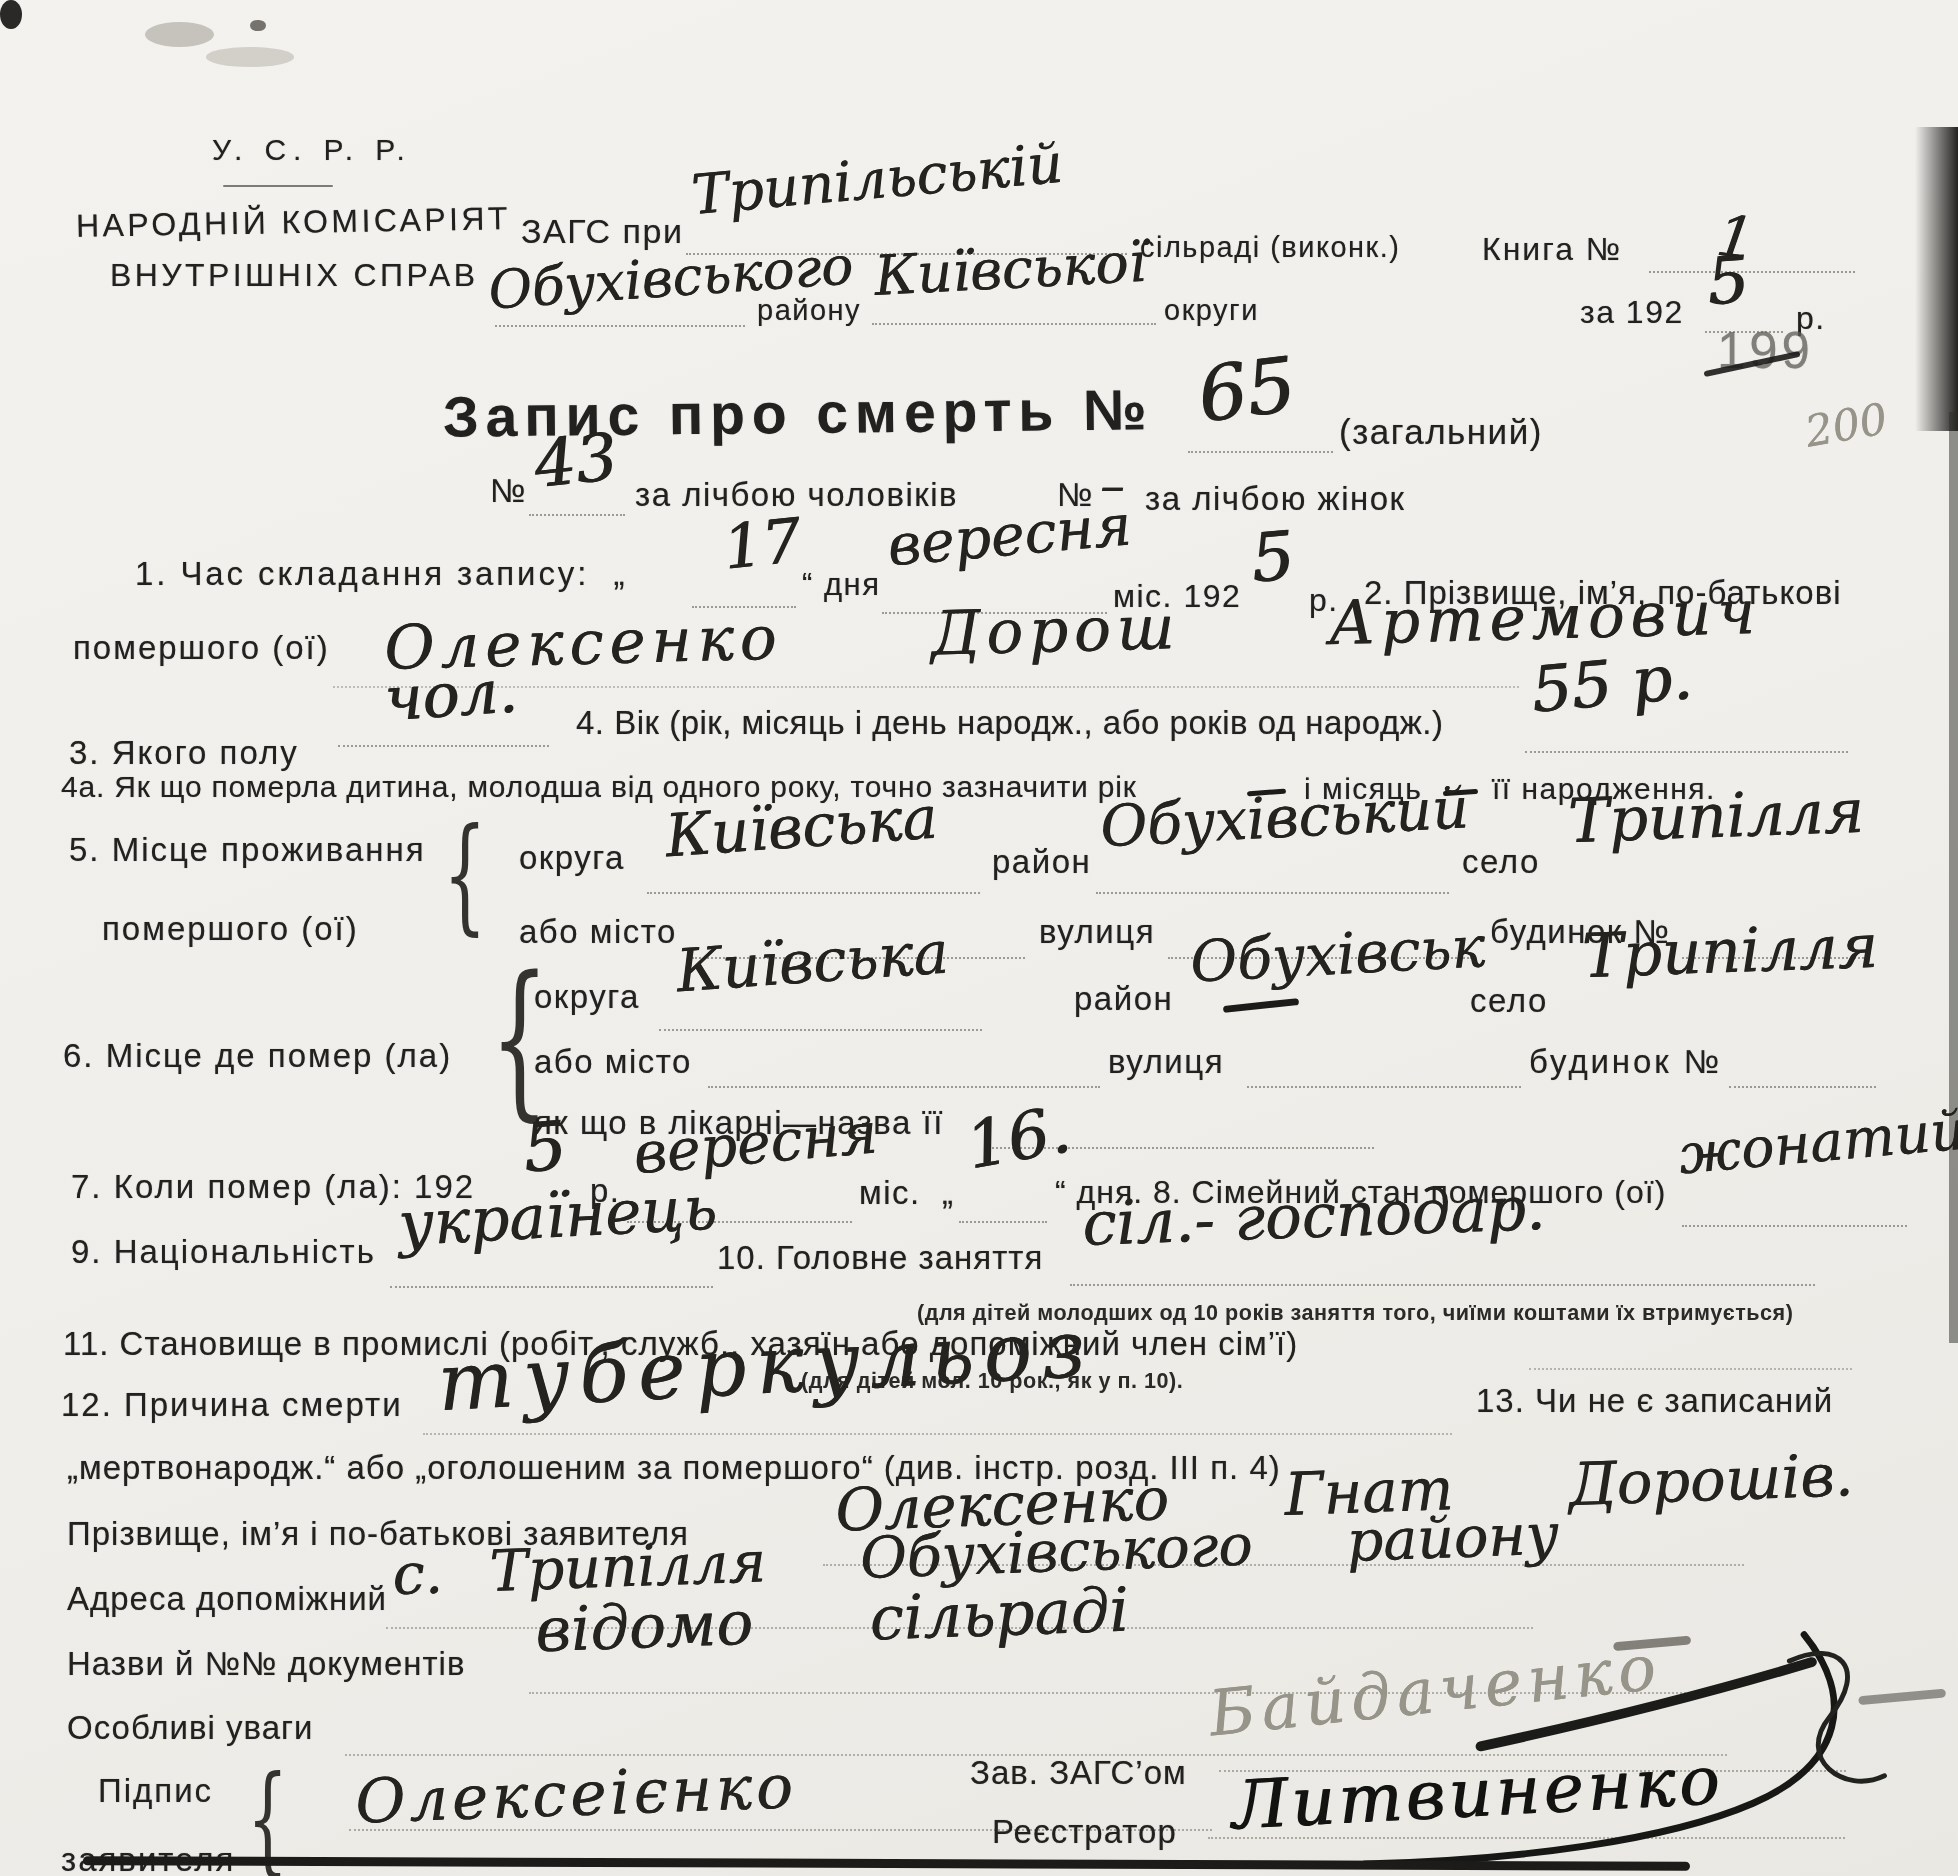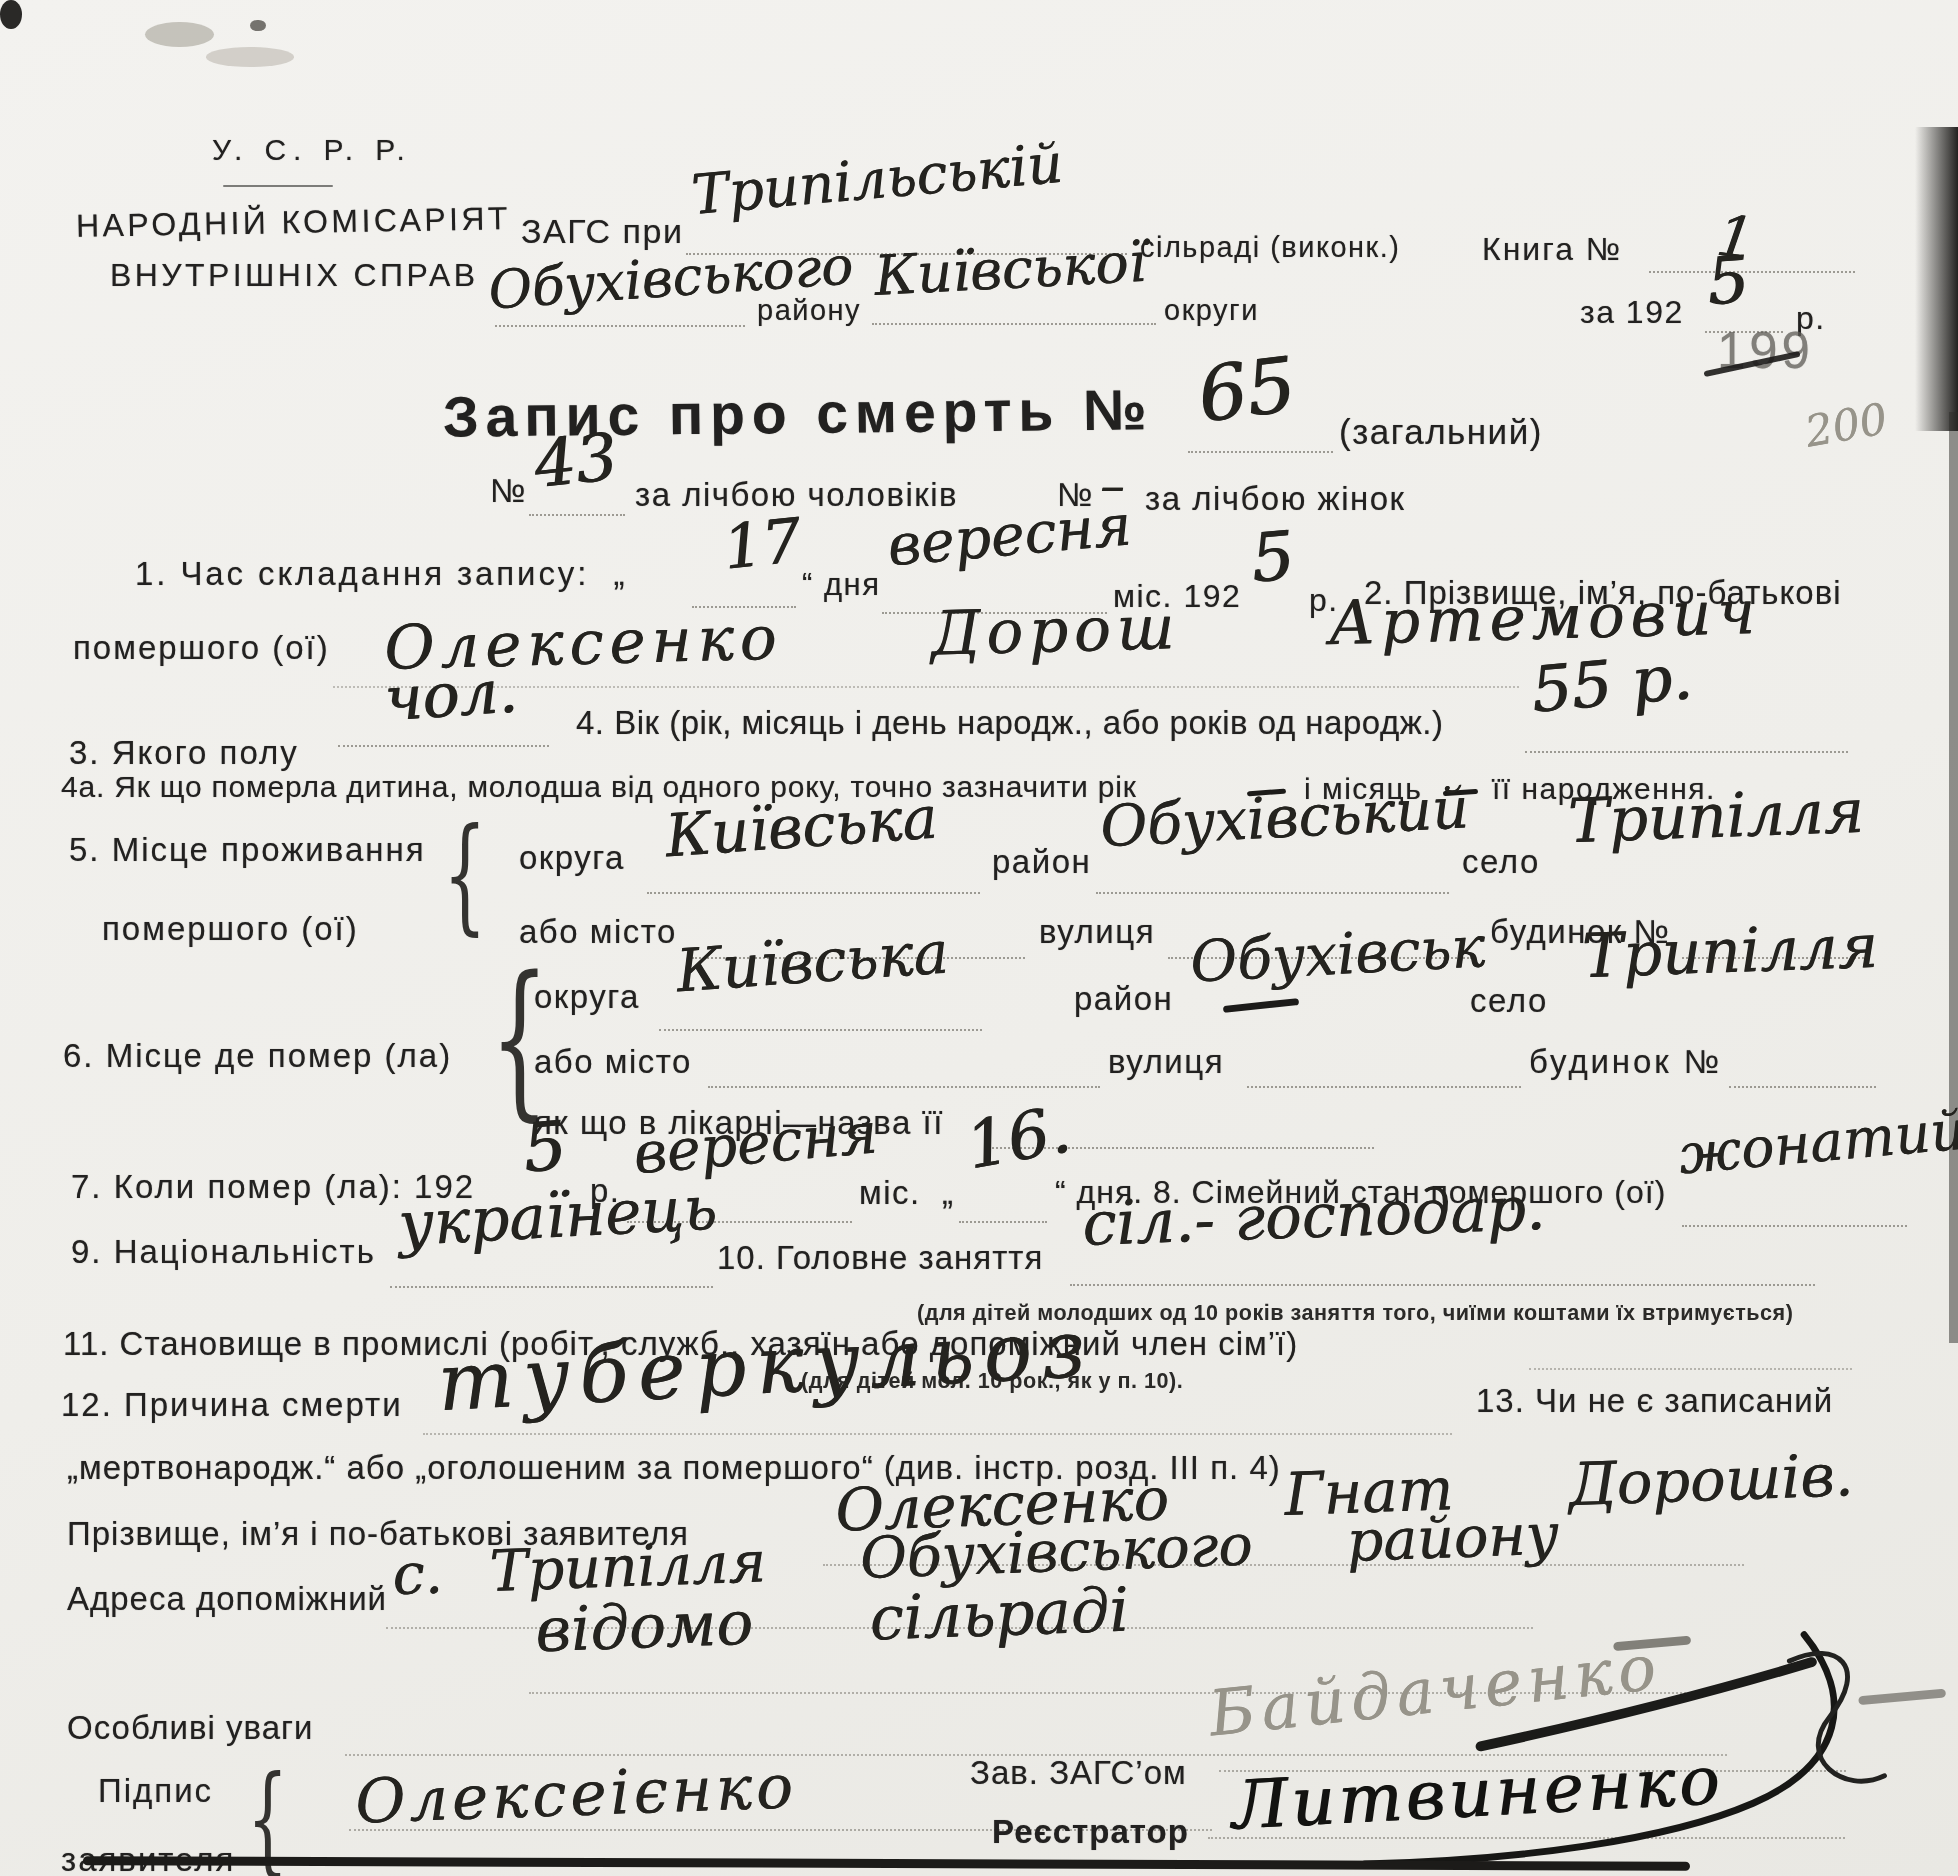--- a/index.html
+++ b/index.html
@@ -173,37 +173,38 @@
   <div class="pr" style="left:67px;top:1449px;font-size:33px;letter-spacing:1px;">„мертвонародж.“ або „оголошеним за помершого“ (див. інстр. розд. III п. 4)</div>
 
   <div class="pr" style="left:67px;top:1515px;font-size:33px;letter-spacing:1px;">Прізвище, ім’я і по-батькові заявителя</div>
   <div class="hw" style="left:835px;top:1458px;font-size:59px;word-spacing:39px;transform:rotate(-2deg);">Олексенко  Гнат  Дорошів.</div>
   <div class="dots" style="left:823px;top:1564px;width:921px;opacity:.55;"></div>
 
   <div class="pr" style="left:67px;top:1580px;font-size:33px;letter-spacing:1px;">Адреса допоміжний</div>
   <div class="hw" style="left:392px;top:1521px;font-size:57px;word-spacing:29px;transform:rotate(-2deg);">с. Трипілля  Обухівського  району</div>
   <div class="dots" style="left:386px;top:1627px;width:1147px;opacity:.55;"></div>
 
+  <div class="pr" style="left:67px;top:1645px;font-size:33px;letter-spacing:1px;">Назви й №№ документів</div>
   <div class="hw" style="left:535px;top:1584px;font-size:61px;word-spacing:39px;transform:rotate(-2deg);">відомо  сільраді</div>
   <div class="dots" style="left:529px;top:1692px;width:1176px;opacity:.55;"></div>
 
   <div class="pr" style="left:67px;top:1709px;font-size:33px;letter-spacing:1px;">Особливі уваги</div>
   <div class="dots" style="left:345px;top:1754px;width:1382px;opacity:.55;"></div>
 
   <div class="pr" style="left:98px;top:1772px;font-size:33px;letter-spacing:2px;">Підпис</div>
   <div class="brace" style="left:247px;top:1760px;font-size:118px;">{</div>
   <div class="pr" style="left:61px;top:1841px;font-size:33px;letter-spacing:2px;">заявителя</div>
   <div class="hw" style="left:355px;top:1758px;font-size:61px;letter-spacing:3.9px;transform:rotate(-2deg);">Олексеієнко</div>
   <div class="dots" style="left:349px;top:1829px;width:863px;opacity:.6;"></div>
 
   <div class="pr" style="left:970px;top:1754px;font-size:33px;letter-spacing:1px;">Зав. ЗАГС’ом</div>
   <div class="hw pen" style="left:1208px;top:1654px;font-size:63px;letter-spacing:5.9px;transform:rotate(-6deg);">Байдаченко</div>
   <div class="dots" style="left:1219px;top:1770px;width:627px;opacity:.6;"></div>
 
-  <div class="pr" style="left:992px;top:1813px;font-size:33px;letter-spacing:1px;font-weight:bold;">Реєстратор</div>
+  <div class="pr" style="left:992px;top:1813px;font-size:33px;letter-spacing:1px;">Реєстратор</div>
   <div class="hw" style="left:1231px;top:1754px;font-size:67px;letter-spacing:3.9px;color:#131311;text-shadow:1.4px 0 0 #131311;transform:rotate(-3deg);">Литвиненко</div>
   <div class="dots" style="left:1208px;top:1837px;width:637px;opacity:.6;"></div>
 
   <svg style="position:absolute;left:1157px;top:1607px;" width="802" height="265" viewBox="0 0 818 270">
     <path d="M 660 28 C 712 92 700 160 608 200 C 520 238 370 258 212 262" fill="none" stroke="#171715" stroke-width="7" stroke-linecap="round"></path>
     <path d="M 330 142 C 432 120 562 88 668 56" fill="none" stroke="#1b1b19" stroke-width="10" stroke-linecap="round"></path>
     <path d="M 645 55 C 695 32 726 62 686 112 C 652 154 700 192 742 172" fill="none" stroke="#222220" stroke-width="5" fill-opacity="0" stroke-linecap="round"></path>
     <path d="M 470 40 L 540 34" fill="none" stroke="#55534c" stroke-width="9" stroke-linecap="round" opacity=".7"></path>
     <path d="M 720 95 L 800 88" fill="none" stroke="#55534c" stroke-width="9" stroke-linecap="round" opacity=".6"></path>
   </svg>

